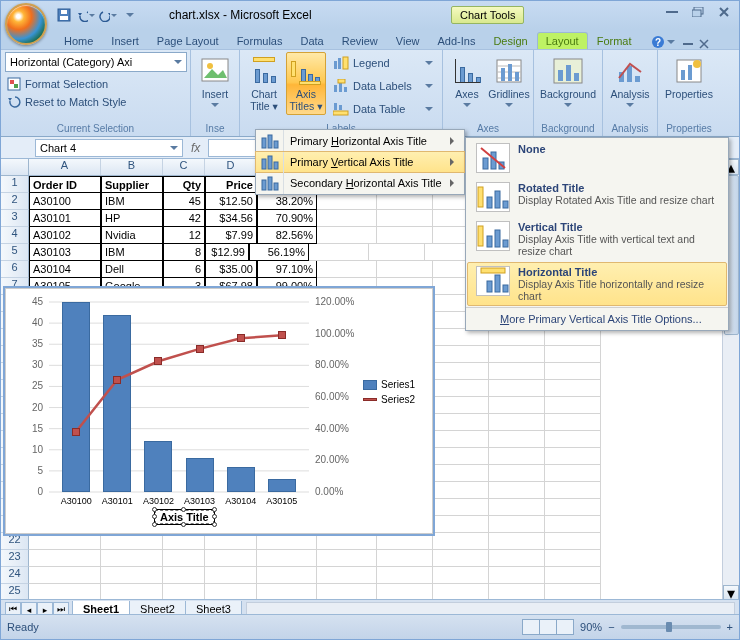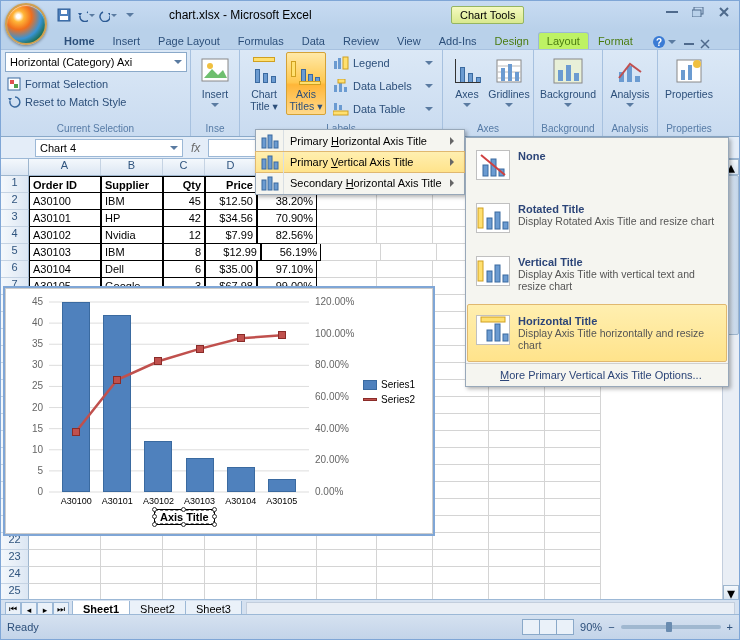--- a/index.html
+++ b/index.html
@@ -13,21 +13,21 @@
 .qat { margin-left: 52px; display: flex; align-items: center; gap: 4px; height: 100%; }
 .qat .q-btn { width: 18px; height: 18px; display: flex; align-items: center; justify-content: center; border-radius: 2px; }
 .title-text { font-size: 12px; margin-left: 30px; text-align: center; }
 .chart-tools-tab { background: linear-gradient(#f5fac1,#d9e98f); border: 1px solid #95b562; font-size: 11px; padding: 2px 8px; border-radius: 2px; position: absolute; left: 450px; }
 .win-controls { position: absolute; right: 6px; top: 4px; display: flex; gap: 8px; align-items: center; }
 .win-controls .wc { width: 18px; height: 14px; display: flex; align-items: center; justify-content: center; color: #4f6a8c;}
 
 
 .tab-row { height: 20px; display: flex; padding-left: 52px; align-items: flex-end; }
 .tab-row .tab { font-size: 11px; padding: 2px 8px; color: #2c4f7a; border: 1px solid transparent; border-bottom: none; border-radius: 3px 3px 0 0; }
-.tab-row .tab.home { margin-left: 2px; font-weight: bold; }
+.tab-row .tab.home { margin-left: 2px; }
 .tab-row .tab.active { background: #bef264; border-color: #9cb8d6; }
 .tab-row .tab.ctx { color: #4a7b0f; }
 .tab-row .help { margin-left: 10px; display:flex; align-items:center; gap:2px; color:#2c4f7a;}
 
 
 .ribbon { height: 88px; background: linear-gradient(#dbe8f6,#c9dbf0); border-top: 1px solid #a7c1df; border-bottom: 1px solid #8aa9c9; display: flex; }
 .group { border-right: 1px solid #a7c1df; padding: 2px 4px 0 4px; display: flex; flex-direction: column; height: 100%; }
 .group-body { flex: 1; display: flex; align-items: flex-start; gap: 2px; }
 .group-label { font-size: 10px; color: #567ba6; text-align: center; padding: 1px 0 2px 0; white-space: nowrap; }
 .sel-group { width: 190px; }
@@ -77,21 +77,21 @@
 .handle { position: absolute; width: 5px; height: 5px; background: #fff; border: 1px solid #333; border-radius: 50%;}
 
 
 .menu1 { position: absolute; left: 254px; top: 128px; width: 210px; background: #f5f5f0; border: 1px solid #98a8b9; box-shadow: 2px 2px 4px rgba(0,0,0,.3);}
 .menu1 .mi { height: 22px; display: flex; align-items: center; font-size: 11px; padding-right: 16px; position: relative;}
 .menu1 .mi .mico { width: 28px; height: 100%; display: flex; align-items: center; justify-content: center; border-right: 1px solid #d8dee3; margin-right: 6px;}
 .menu1 .mi.hover { background: linear-gradient(#ffefb0,#ffe38b); border: 1px solid #e0b870; margin: -1px; padding-right: 15px;}
 .menu1 .mi .arrow { position: absolute; right: 6px;}
 
 .menu2 { position: absolute; left: 464px; top: 136px; width: 264px; background: #f5f5f0; border: 1px solid #98a8b9; box-shadow: 2px 2px 4px rgba(0,0,0,.3); z-index: 20;}
-.menu2 .opt { display: flex; padding: 10px 8px; gap: 8px; border: 1px solid transparent; margin: 1px;}
+.menu2 .opt { display: flex; padding: 3px 8px; gap: 8px; border: 1px solid transparent; margin: 1px;}
 .menu2 .opt.hover { background: linear-gradient(#ffefb0,#ffe38b); border: 1px solid #e0b870; border-radius: 2px;}
 .menu2 .opt .oico { width: 34px; height: 30px; flex-shrink: 0; background: #fff; border: 1px solid #c0c0c0; display: flex;}
 .menu2 .opt .otxt { flex: 1;}
 .menu2 .opt .otitle { font-size: 11px; font-weight: 700; color: #2c4578;}
 .menu2 .opt .odesc { font-size: 10.5px; color: #555;}
 .menu2 .more { border-top: 1px solid #d0d0d0; padding: 5px 8px 5px 34px; font-size: 11px; color: #2c4578;}
 
 
 .sheet-tabs { position: absolute; bottom: 20px; left: 0; right: 0; height: 20px; background: #d5e1f0; display: flex; align-items: center; border-top: 1px solid #9cb8d6;}
 .sheet-tabs .nav { display: flex; margin-left: 4px; gap: 0;}
@@ -488,21 +488,21 @@
             <div class="cell" style="width: 60px;"></div>
             <div class="cell" style="width: 56px;"></div>
             <div class="cell" style="width: 56px;"></div>
             <div class="cell" style="width: 56px;"></div>
             <div class="cell" style="width: 56px;"></div>
           </div>
           <div class="cell-row">
             <div class="cell tblcell" style="width: 72px;">A30103</div>
             <div class="cell tblcell" style="width: 62px;">IBM</div>
             <div class="cell tblcell tright" style="width: 42px;">8</div>
-            <div class="cell tblcell tright" style="width: 56px; padding-left: 30px;">$12.99</div>
+            <div class="cell tblcell tright" style="width: 44px; padding-left: 30px;">$12.99</div>
             <div class="cell tblcell tright" style="width: 60px;">56.19%</div>
             <div class="cell" style="width: 60px;"></div>
             <div class="cell" style="width: 56px;"></div>
             <div class="cell" style="width: 56px;"></div>
             <div class="cell" style="width: 56px;"></div>
             <div class="cell" style="width: 56px;"></div>
           </div>
           <div class="cell-row">
             <div class="cell tblcell" style="width: 72px;">A30104</div>
             <div class="cell tblcell" style="width: 62px;">Dell</div>

